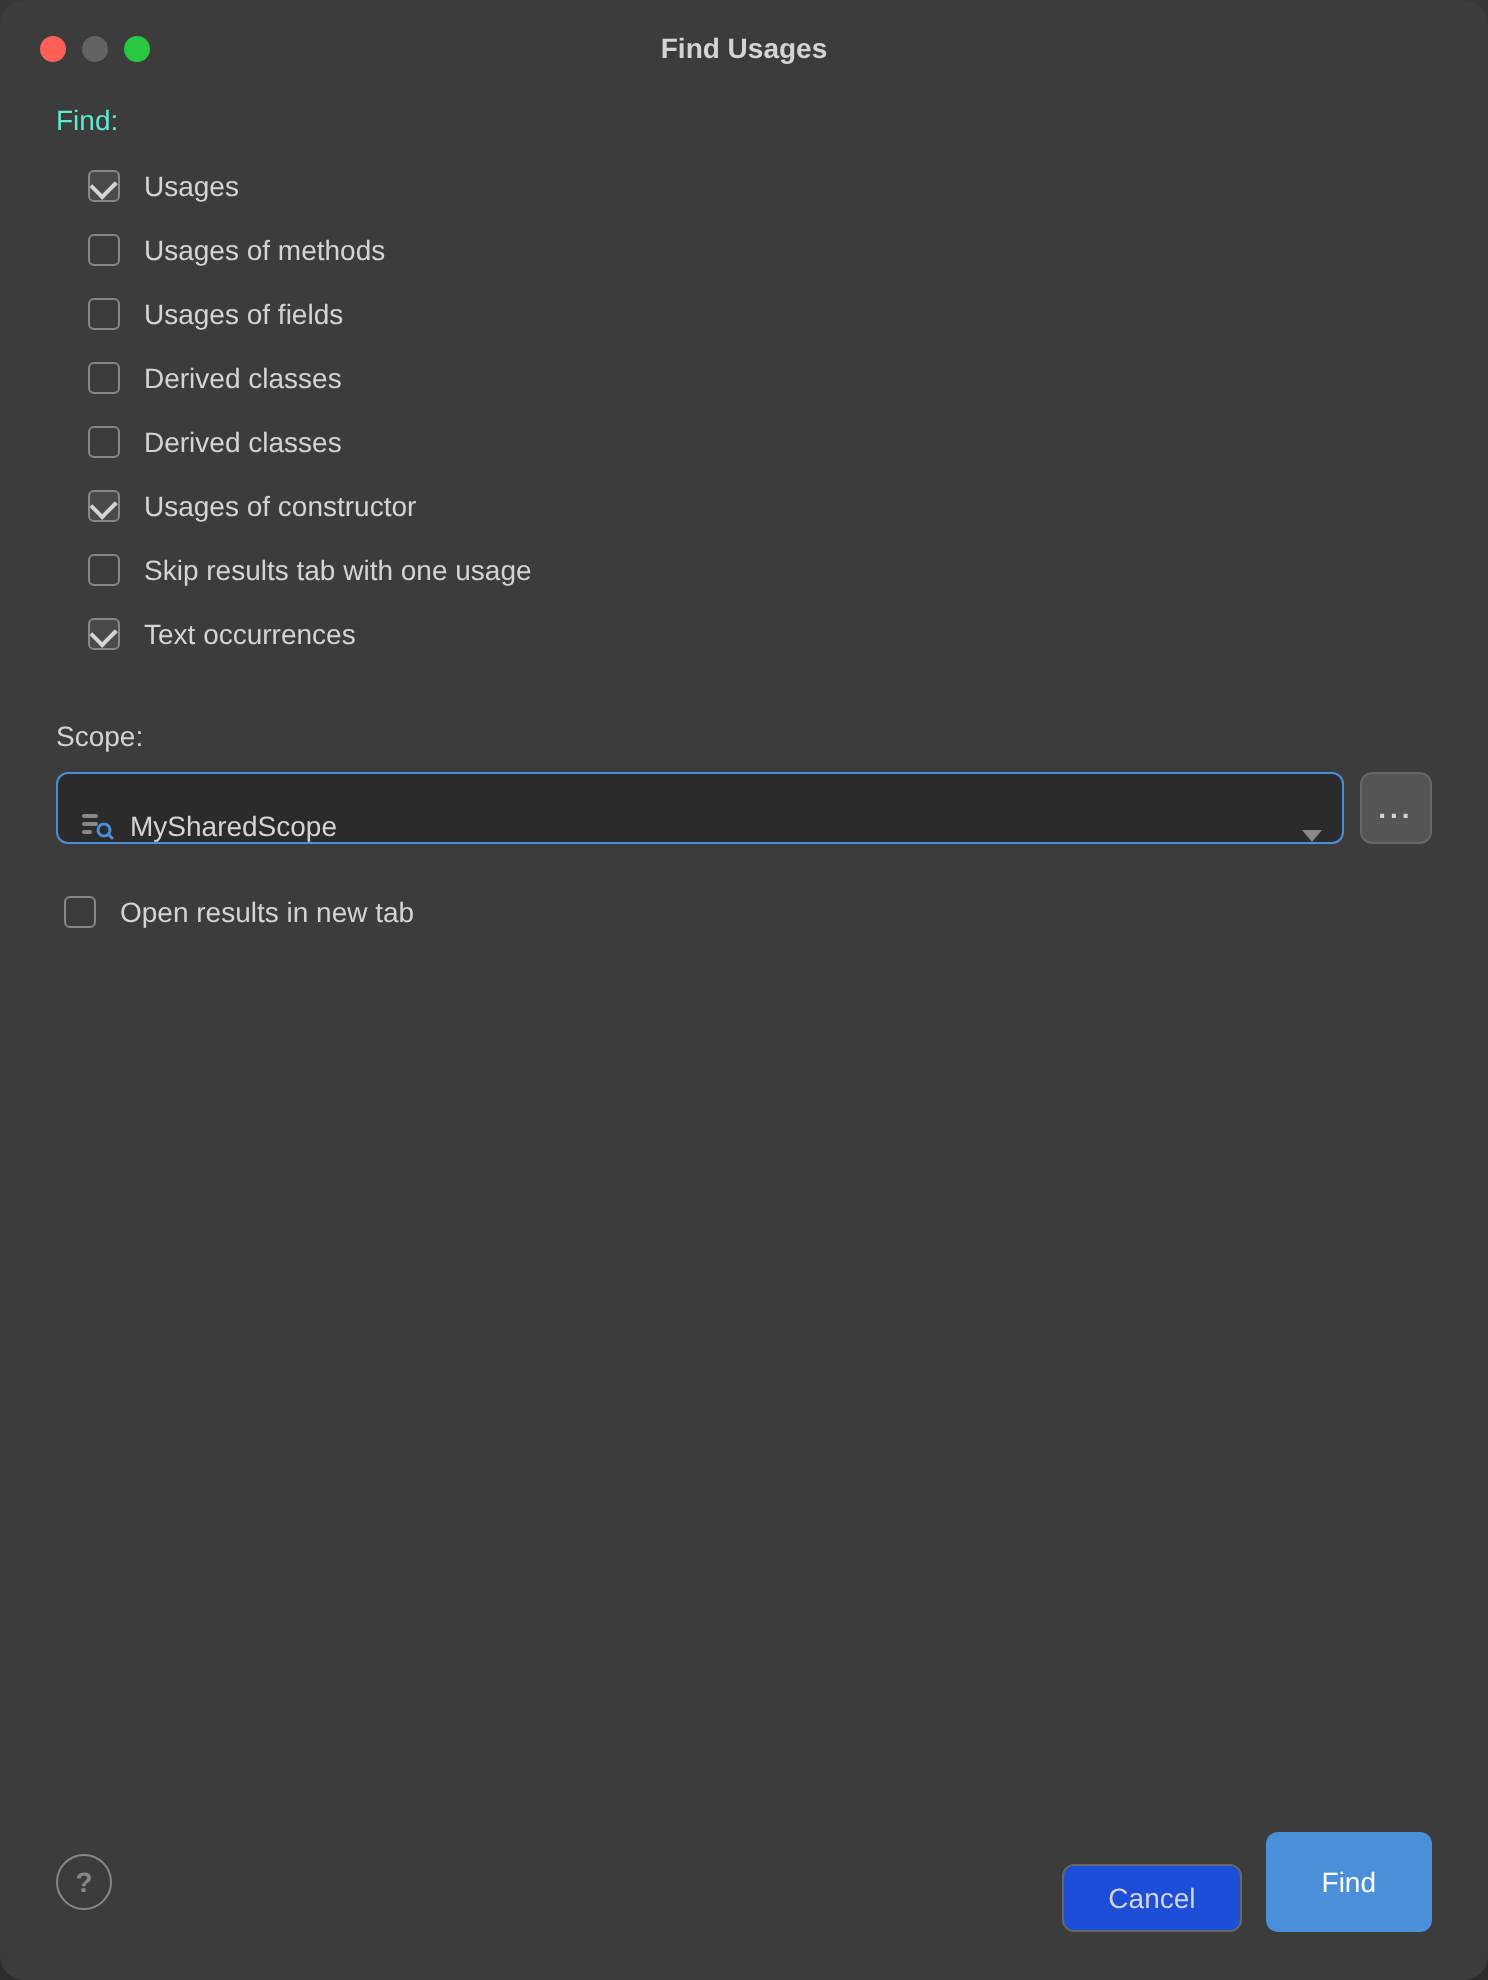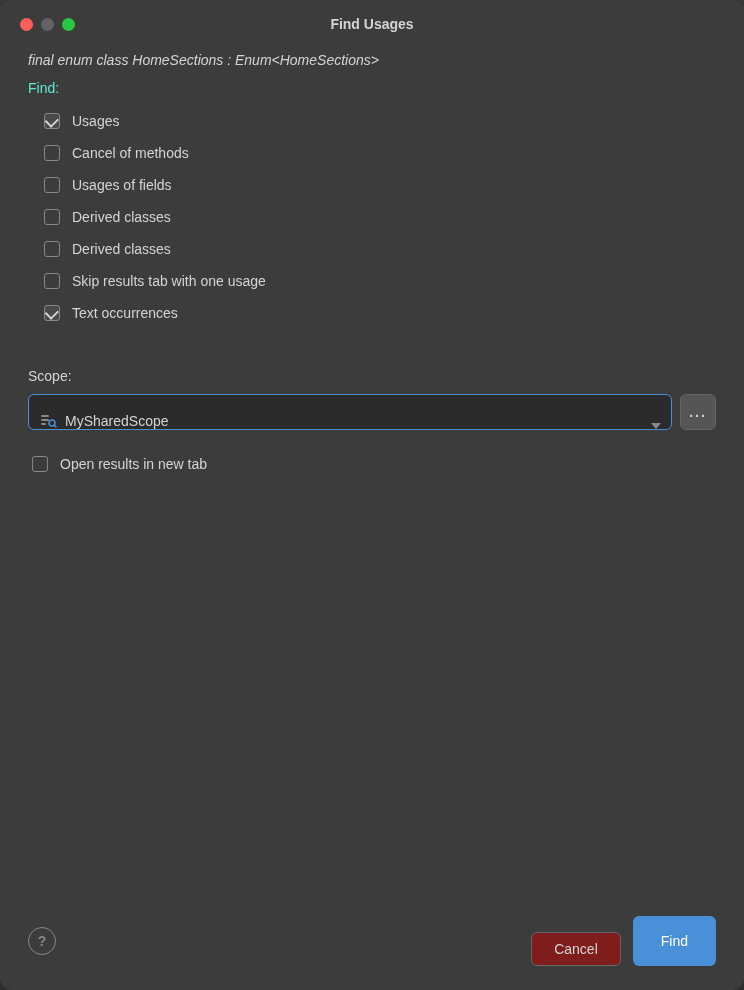--- a/index.html
+++ b/index.html
@@ -91,21 +91,21 @@
       font-weight: 500;
       color: #5eead4;
       margin-bottom: 10px;
     }
 
     .checkboxes-list {
       display: flex;
       flex-direction: column;
       gap: 2px;
       margin-left: 12px;
-      margin-bottom: 40px;
+      margin-bottom: 28px;
       justify-content: space-between;
     }
 
     .checkbox-row {
       display: flex;
       align-items: center;
       gap: 12px;
       padding: 7px 4px;
       cursor: pointer;
     }
@@ -235,21 +235,21 @@
       font-weight: 600;
     }
 
     .footer-right {
       display: flex;
       gap: 12px;
     }
 
     .cancel-btn {
       padding: 8px 22px;
-      background: #7f1d1d;
+      background: #1d4ed8;
       border: 1px solid #666;
       border-radius: 6px;
       color: #d4d4d4;
       font-size: 14px;
       cursor: pointer;
       margin-top: 16px;
     }
 
     .find-btn {
       padding: 3px 28px;
@@ -276,52 +276,55 @@
     <div class="window-controls">
       <button class="window-btn btn-close"></button>
       <button class="window-btn btn-minimize"></button>
       <button class="window-btn btn-maximize"></button>
     </div>
     <span class="title-text">Find Usages</span>
   </div>
 
   <div class="content">
 
-    <div class="class-signature">final enum class HomeSections : Enum&lt;HomeSections&gt;</div>
 
     <div class="find-label">Find:</div>
 
     <div class="checkboxes-list">
 
       <div class="checkbox-row">
         <div class="checkbox-box checked"></div>
         <span class="checkbox-label">Usages</span>
       </div>
 
       <div class="checkbox-row">
         <div class="checkbox-box"></div>
-        <span class="checkbox-label">Cancel of methods</span>
+        <span class="checkbox-label">Usages of methods</span>
       </div>
 
       <div class="checkbox-row">
         <div class="checkbox-box"></div>
         <span class="checkbox-label">Usages of fields</span>
       </div>
 
       <div class="checkbox-row">
         <div class="checkbox-box"></div>
         <span class="checkbox-label">Derived classes</span>
       </div>
 
       <div class="checkbox-row">
         <div class="checkbox-box"></div>
         <span class="checkbox-label">Derived classes</span>
       </div>
 
 
+      <div class="checkbox-row">
+        <div class="checkbox-box checked"></div>
+        <span class="checkbox-label">Usages of constructor</span>
+      </div>
 
       <div class="checkbox-row">
         <div class="checkbox-box"></div>
         <span class="checkbox-label">Skip results tab with one usage</span>
       </div>
 
       <div class="checkbox-row">
         <div class="checkbox-box checked"></div>
         <span class="checkbox-label">Text occurrences</span>
       </div>

